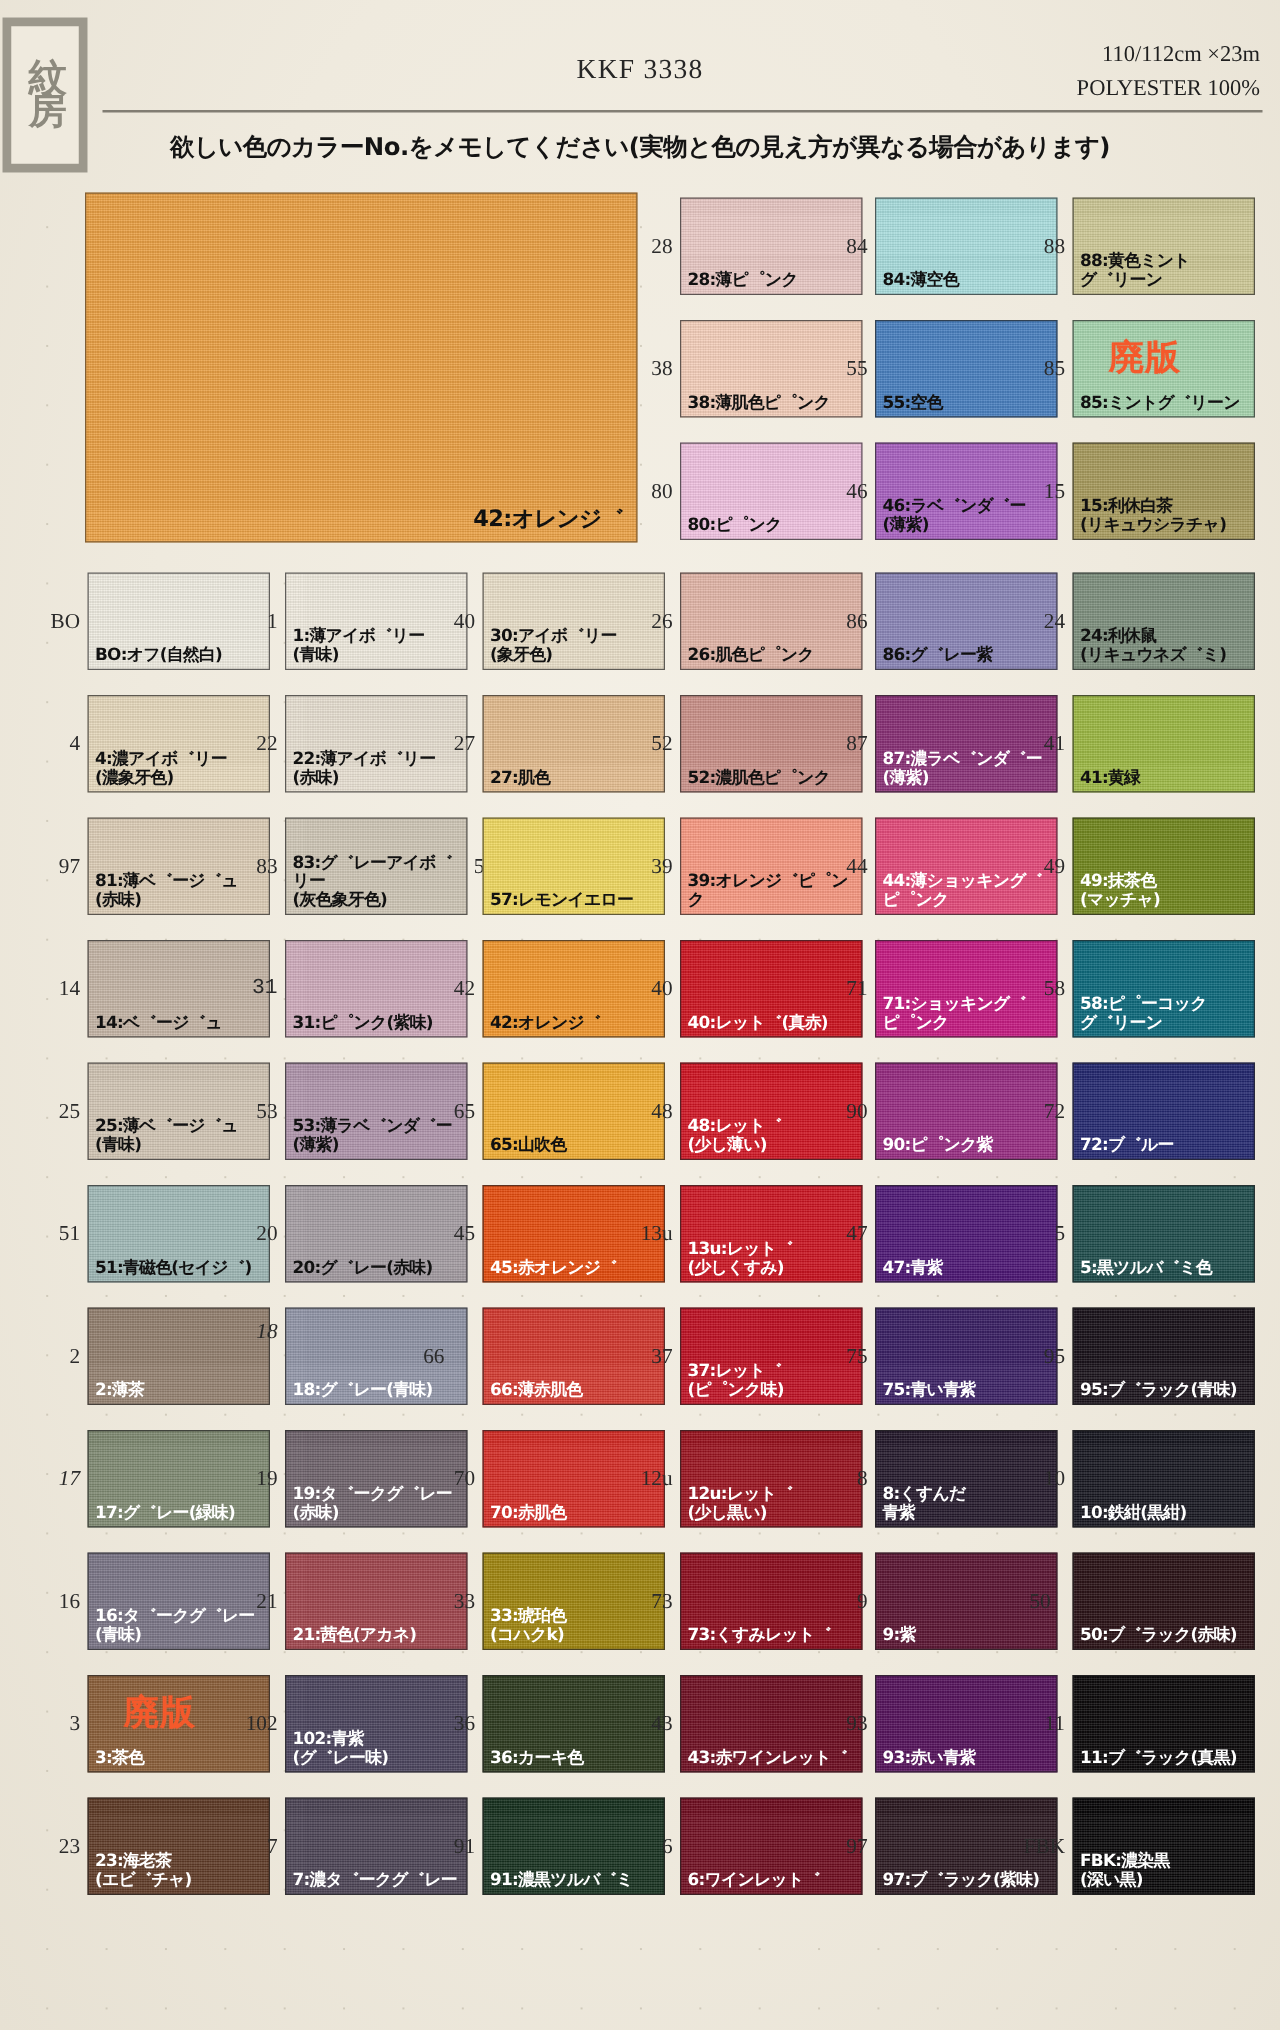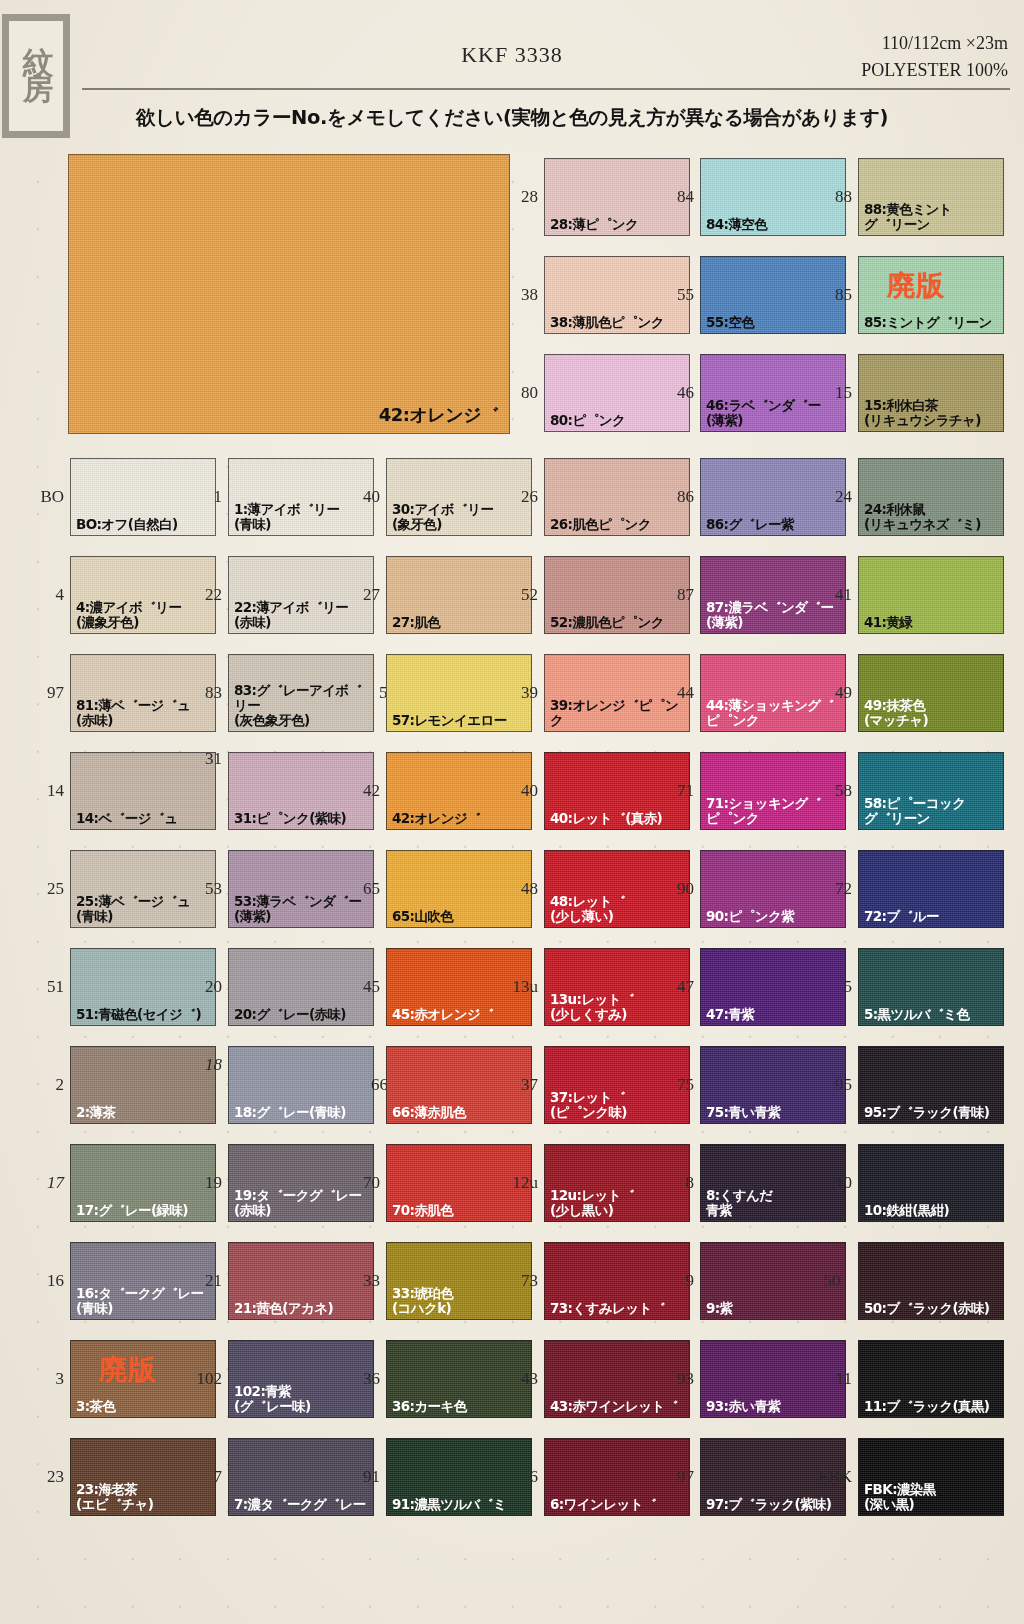--- a/index.html
+++ b/index.html
@@ -348,21 +348,21 @@
 (マッチャ)</div>
         </div>
       </div>
       <div class="cell" style="left: 0px; top: 0px;">
         <div class="idx" style="left: 24px; width: 40px; top: 636px;">14</div>
         <div class="sw" style="left: 70px; top: 606px; width: 146px; height: 78px; background: rgb(197, 181, 166);">
           <div class="lbl" style="color: rgb(17, 17, 17);">14:ベ゛ージ゛ュ</div>
         </div>
       </div>
       <div class="cell" style="left: 0px; top: 0px;">
-        <div class="idx" style="left: 182px; width: 40px; top: 604px;">31</div>
+        <div class="idx" style="left: 182px; width: 40px; top: 636px; font-family: Liberation Mono, monospace;">31</div>
         <div class="sw" style="left: 228px; top: 606px; width: 146px; height: 78px; background: rgb(206, 171, 187);">
           <div class="lbl" style="color: rgb(17, 17, 17);">31:ピ゜ンク(紫味)</div>
         </div>
       </div>
       <div class="cell" style="left: 0px; top: 0px;">
         <div class="idx" style="left: 340px; width: 40px; top: 636px;">42</div>
         <div class="sw" style="left: 386px; top: 606px; width: 146px; height: 78px; background: rgb(240, 151, 47);">
           <div class="lbl" style="color: rgb(17, 17, 17);">42:オレンジ゛</div>
         </div>
       </div>
@@ -468,21 +468,21 @@
           <div class="lbl" style="color: rgb(255, 255, 255);">2:薄茶</div>
         </div>
       </div>
       <div class="cell" style="left: 0px; top: 0px;">
         <div class="idx" style="left: 182px; width: 40px; top: 910px; font-style: italic;">18</div>
         <div class="sw" style="left: 228px; top: 900px; width: 146px; height: 78px; background: rgb(144, 148, 166);">
           <div class="lbl" style="color: rgb(255, 255, 255);">18:グ゛レー(青味)</div>
         </div>
       </div>
       <div class="cell" style="left: 0px; top: 0px;">
-        <div class="idx" style="left: 348px; width: 40px; top: 930px;">66</div>
+        <div class="idx" style="left: 327px; width: 40px; top: 930px; text-align: center;">66</div>
         <div class="sw" style="left: 386px; top: 900px; width: 146px; height: 78px; background: rgb(209, 57, 47);">
           <div class="lbl" style="color: rgb(255, 255, 255);">66:薄赤肌色</div>
         </div>
       </div>
       <div class="cell" style="left: 0px; top: 0px;">
         <div class="idx" style="left: 498px; width: 40px; top: 930px;">37</div>
         <div class="sw" style="left: 544px; top: 900px; width: 146px; height: 78px; background: rgb(189, 15, 34);">
           <div class="lbl two" style="color: rgb(255, 255, 255);">37:レット゛
 (ピ゜ンク味)</div>
         </div>

